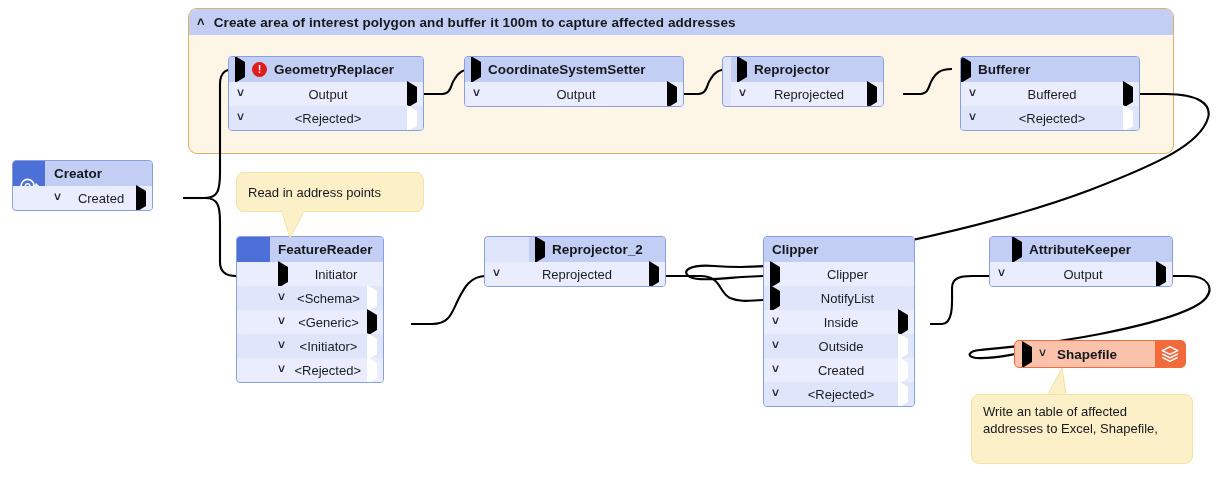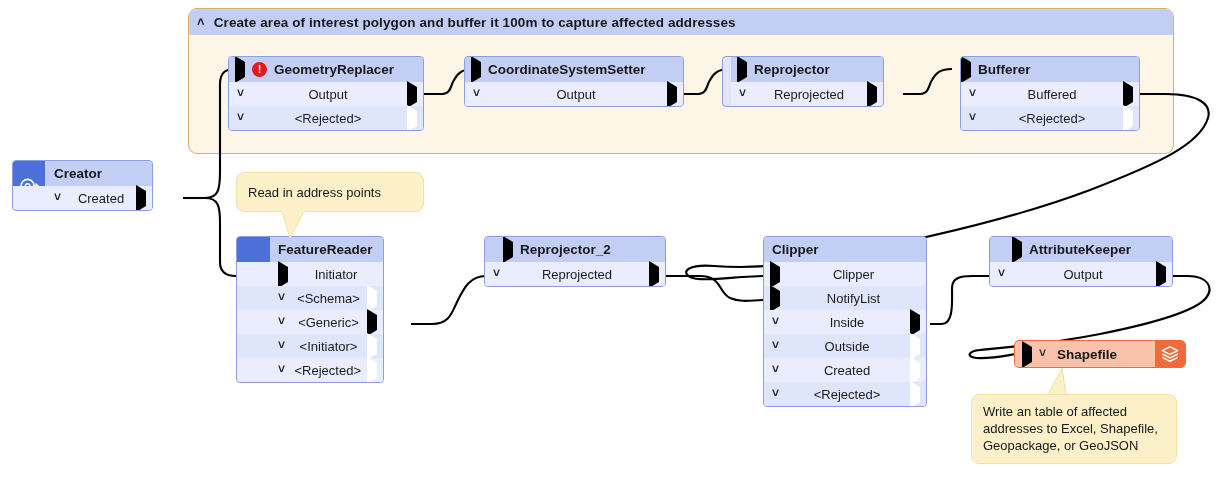--- a/index.html
+++ b/index.html
@@ -303,32 +303,32 @@
       <span class="tri-wrap out-arrow"><span class="tri-hollow"></span></span>
     </div>
     <div class="port alt">
       <span class="chev">˅</span>
       <span class="port-label">&lt;Rejected&gt;</span>
       <span class="tri-wrap out-arrow"><span class="tri-hollow"></span></span>
     </div>
   </div>
 
   <div class="node" style="left:484px;top:236px;width:182px;">
-    <div class="node-head" style="padding-left:18px;">
+    <div class="node-head" style="padding-left:6px;margin-left:44px;">
       <span class="tri-wrap in-arrow"><span class="tri-solid"></span></span>
       <span>Reprojector_2</span>
     </div>
     <div class="port alt">
       <span class="chev">˅</span>
       <span class="port-label">Reprojected</span>
       <span class="tri-wrap out-arrow"><span class="tri-solid"></span></span>
     </div>
   </div>
 
-  <div class="node" style="left:763px;top:236px;width:164px;">
+  <div class="node" style="left:763px;top:236px;width:152px;">
     <div class="node-head">
       <span>Clipper</span>
     </div>
     <div class="port alt">
       <span class="tri-wrap in-arrow" style="margin-left:-2px;"><span class="tri-solid"></span></span>
       <span class="port-label">Clipper</span>
     </div>
     <div class="port plain">
       <span class="tri-wrap in-arrow" style="margin-left:-2px;"><span class="tri-solid"></span></span>
       <span class="port-label">NotifyList</span>
@@ -385,19 +385,18 @@
   </div>
   <svg style="position:absolute;left:280px;top:211px;width:34px;height:28px;">
     <path d="M2,1 L24,1 L10,27 Z" fill="#fcf0c8" stroke="#f2e2a6" stroke-width="1"></path>
     <path d="M2,1 L24,1" stroke="#fcf0c8" stroke-width="2.4"></path>
   </svg>
 
   <svg style="position:absolute;left:1046px;top:366px;width:30px;height:30px;">
     <path d="M20,28 L2,28 L16,2 Z" fill="#fcf0c8" stroke="#f2e2a6" stroke-width="1"></path>
     <path d="M2,28 L22,28" stroke="#fcf0c8" stroke-width="2.4"></path>
   </svg>
-  <div class="note" style="left:971px;top:394px;width:206px;height:70px;">
+  <div class="note" style="left:971px;top:394px;width:222px;height:70px;">
     <div>Write an table of affected</div>
     <div>addresses to Excel, Shapefile,</div>
-    <div>Geopackage, or GeoJSON</div>
   </div>
 
 </div>
 
 </body></html>

